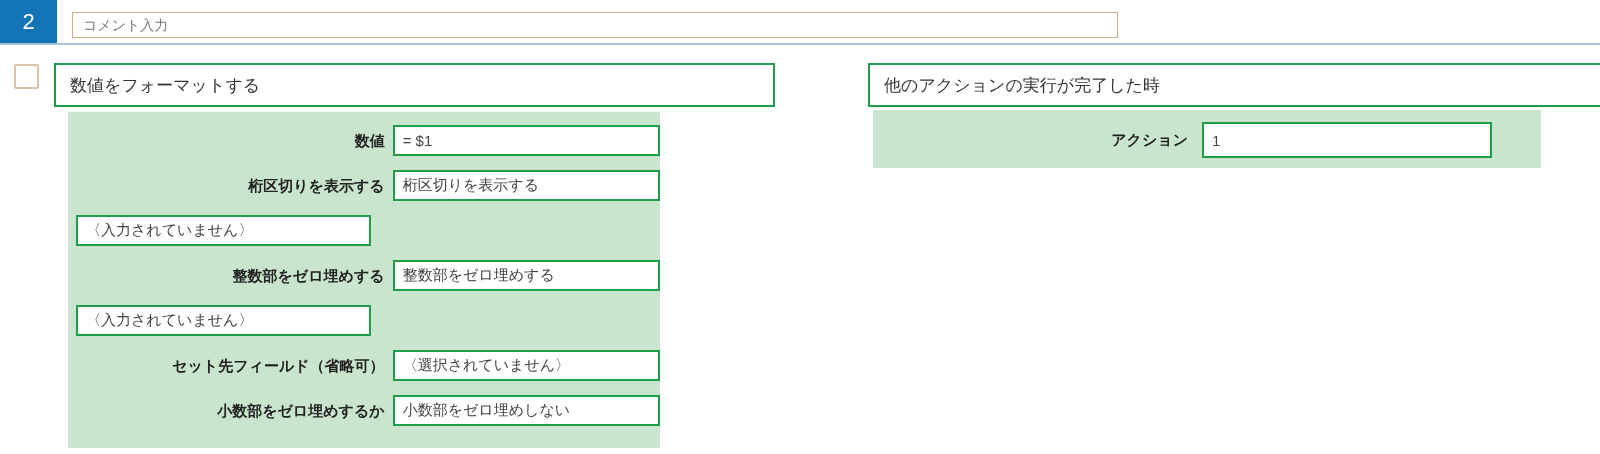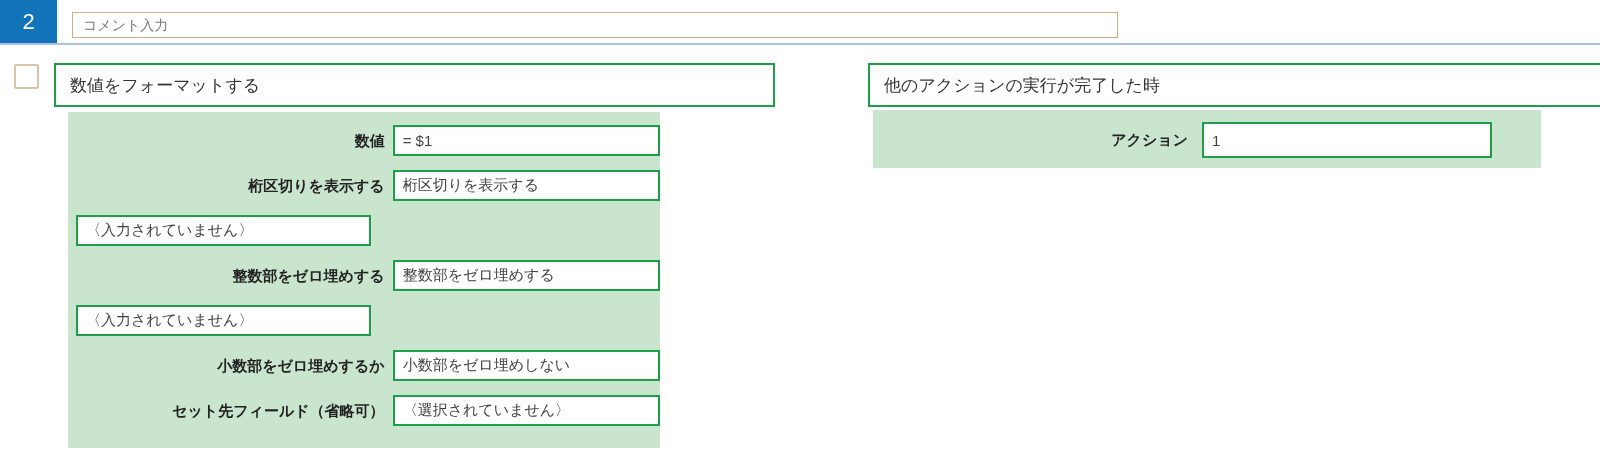--- a/index.html
+++ b/index.html
@@ -99,26 +99,26 @@
     <input class="row-input" value="〈入力されていません〉" style="">
   </div>
   <div class="form-row">
     <div class="row-label">整数部をゼロ埋めする</div>
     <input class="row-input" value="整数部をゼロ埋めする" style="">
   </div>
   <div class="form-row">
     <input class="row-input" value="〈入力されていません〉" style="">
   </div>
   <div class="form-row">
+    <div class="row-label">セット先フィールド（省略可）</div>
+    <input class="row-input" value="〈選択されていません〉" style="">
+  </div>
+  <div class="form-row">
     <div class="row-label">小数部をゼロ埋めするか</div>
     <input class="row-input" value="小数部をゼロ埋めしない" style="">
-  </div>
-  <div class="form-row">
-    <div class="row-label">セット先フィールド（省略可）</div>
-    <input class="row-input" value="〈選択されていません〉" style="">
   </div>
 </div>
 
 <div class="green-header right">
   <span>他のアクションの実行が完了した時</span>
 </div>
 
 <div class="panel right">
   <div class="form-row">
     <div class="row-label">アクション</div>

